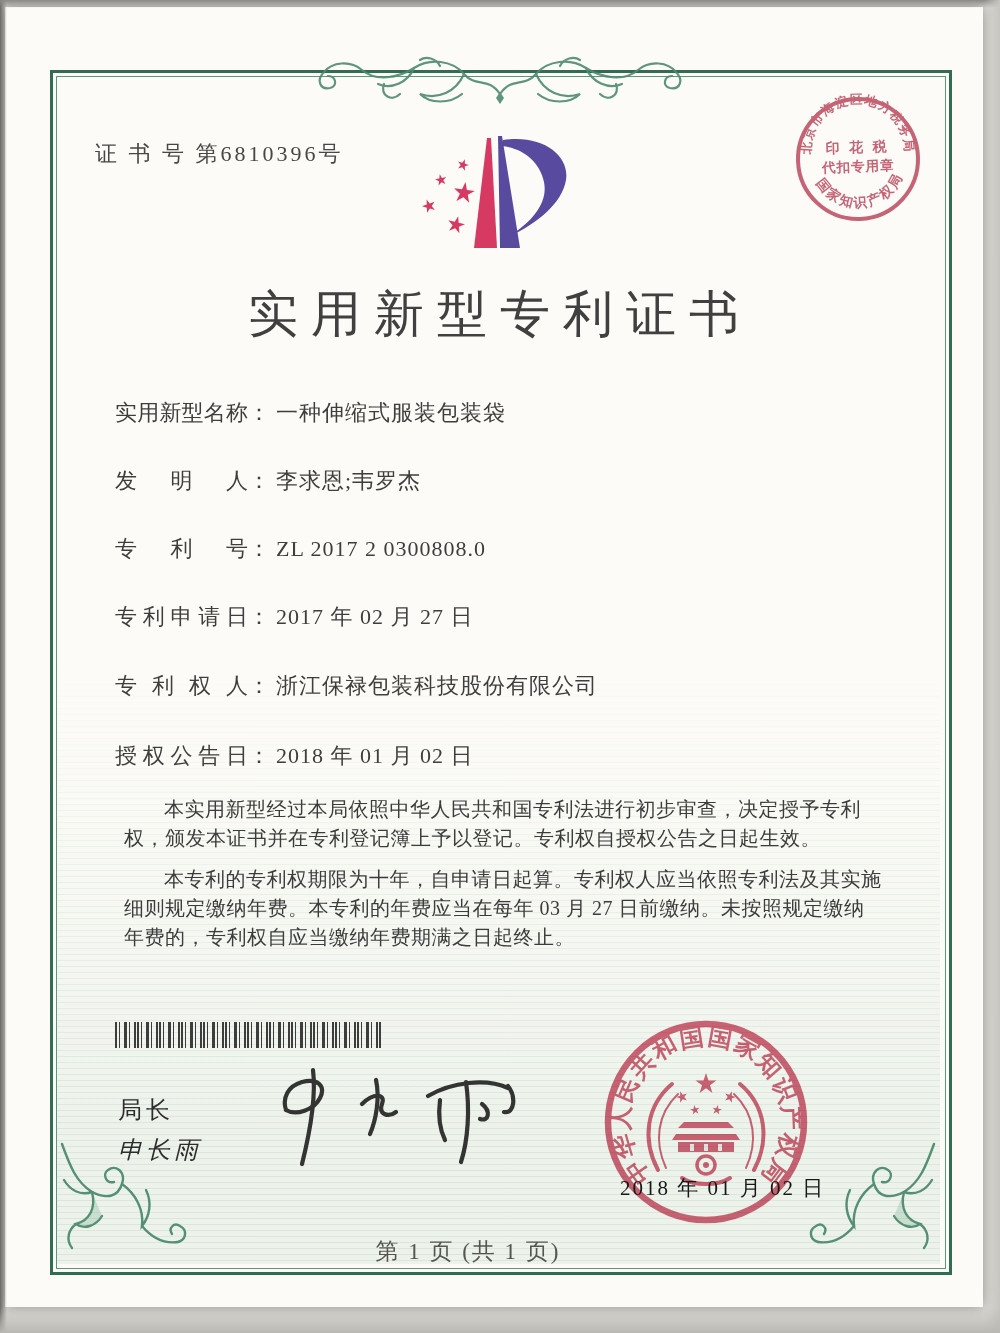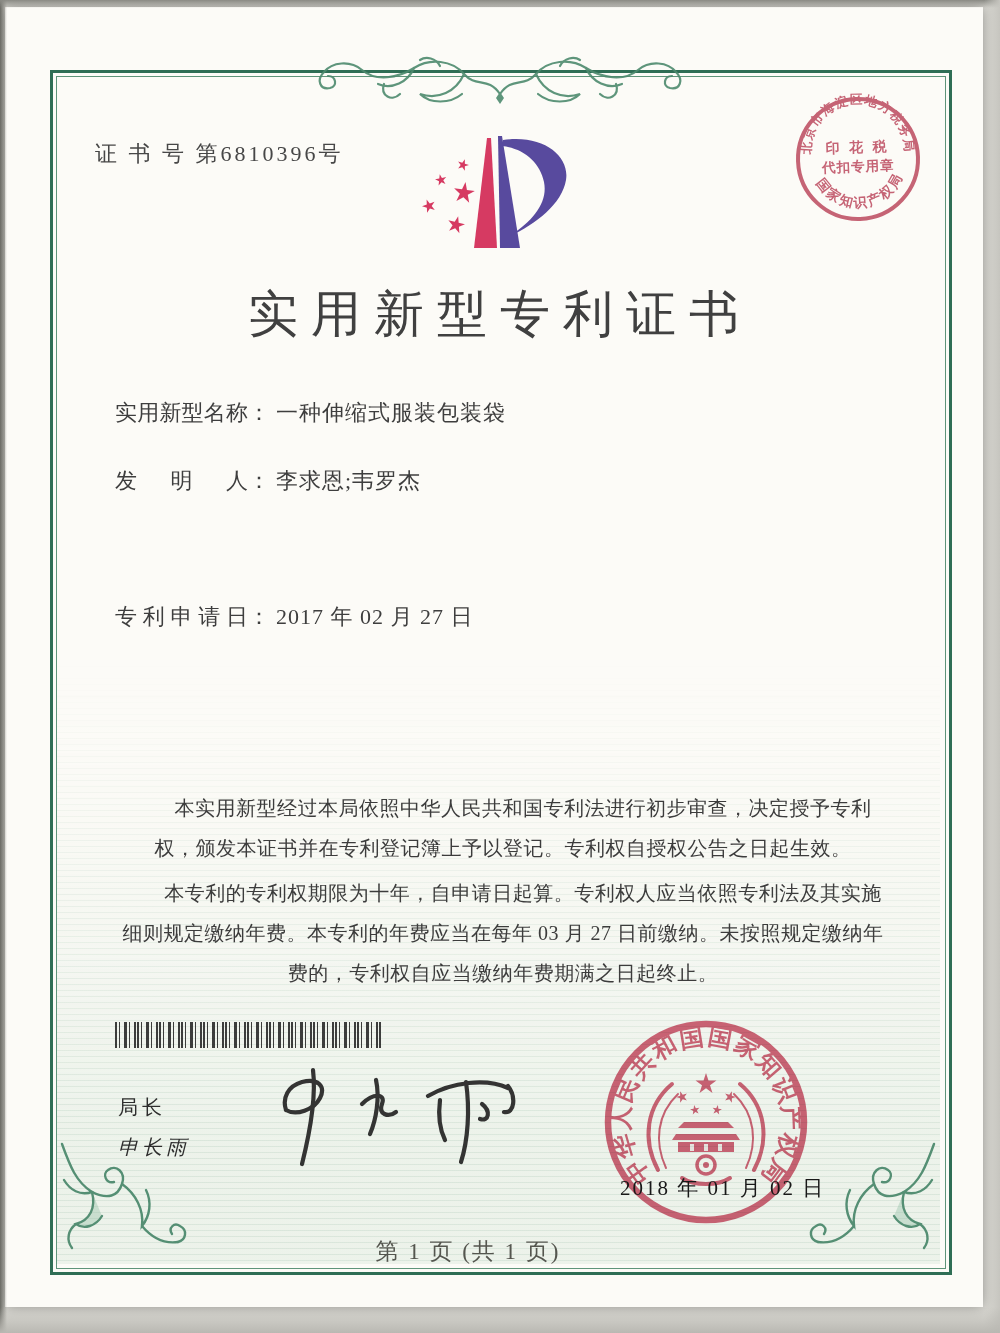--- a/index.html
+++ b/index.html
@@ -33,30 +33,30 @@
   #cert-number{left:95px;top:139px;font-size:22px;letter-spacing:3px;color:#474747;text-align:center;}
   #title{left:0;top:281px;width:1000px;text-align:center;font-size:50px;letter-spacing:13px;
          font-weight:500;color:#404040;}
 
   .field-row{position:absolute;left:115px;font-size:22px;white-space:nowrap;color:#3e3e3e;}
   .field-label{display:inline-block;width:133px;text-align:justify;text-align-last:justify;}
   .field-colon{display:inline-block;margin-right:6px;}
   .field-value{letter-spacing:1px;}
 
   #paragraphs{position:absolute;left:112px;top:783px;width:782px;color:#3c3c3c;}
-  #paragraphs p{margin:5px;font-size:20px;line-height:40px;text-indent:2em;letter-spacing:0.5px;text-align:center;}
+  #paragraphs p{margin:12px;font-size:20px;line-height:29px;text-indent:2em;letter-spacing:0.5px;}
 
   #barcode{position:absolute;left:115px;top:1022px;width:266px;height:26px;
      background:repeating-linear-gradient(90deg,
        #1d1d1d 0 2px,transparent 2px 4px,#1d1d1d 4px 5px,transparent 5px 9px,
        #1d1d1d 9px 12px,transparent 12px 14px,#1d1d1d 14px 15px,transparent 15px 19px,
        #1d1d1d 19px 21px,transparent 21px 22px);opacity:.85;}
 
   .signoff{position:absolute;left:118px;font-family:"Liberation Sans","DejaVu Sans",sans-serif;
-           font-size:20px;letter-spacing:4px;color:#2d2d2d;}
+           font-size:24px;letter-spacing:4px;color:#2d2d2d;}
   #signoff-title{top:1094px;}
   #signoff-name{top:1134px;font-style:italic;}
 
   #signature-svg{position:absolute;left:258px;top:1062px;}
   #logo-svg{position:absolute;left:408px;top:128px;}
   #tax-stamp-svg{position:absolute;left:785px;top:84px;opacity:.92;mix-blend-mode:multiply;}
   #issuing-seal-svg{position:absolute;left:594px;top:1010px;opacity:.9;mix-blend-mode:multiply;}
   #seal-date{left:620px;top:1174px;font-size:21px;letter-spacing:2px;color:#181818;z-index:6;}
   #footer-page{left:18px;top:1236px;width:900px;text-align:center;font-size:23px;
                letter-spacing:2px;color:#55564f;}
@@ -155,22 +155,31 @@
   </svg>
 
   <div class="txt" id="title">实用新型专利证书</div>
 
   <div class="field-row" style="top:466px">
     <span class="field-label">发明人</span><span class="field-colon">：</span><span class="field-value">李求恩;韦罗杰</span>
   </div>
   <div class="field-row" style="top:398px">
     <span class="field-label">实用新型名称</span><span class="field-colon">：</span><span class="field-value">一种伸缩式服装包装袋</span>
   </div>
+  <div class="field-row" style="top:534px">
+    <span class="field-label">专利号</span><span class="field-colon">：</span><span class="field-value">ZL 2017 2 0300808.0</span>
+  </div>
   <div class="field-row" style="top:602px">
     <span class="field-label">专利申请日</span><span class="field-colon">：</span><span class="field-value">2017 年 02 月 27 日</span>
+  </div>
+  <div class="field-row" style="top:671px">
+    <span class="field-label">专利权人</span><span class="field-colon">：</span><span class="field-value">浙江保禄包装科技股份有限公司</span>
+  </div>
+  <div class="field-row" style="top:741px">
+    <span class="field-label">授权公告日</span><span class="field-colon">：</span><span class="field-value">2018 年 01 月 02 日</span>
   </div>
 
   <div id="paragraphs">
     <p>本实用新型经过本局依照中华人民共和国专利法进行初步审查，决定授予专利权，颁发本证书并在专利登记簿上予以登记。专利权自授权公告之日起生效。</p>
     <p>本专利的专利权期限为十年，自申请日起算。专利权人应当依照专利法及其实施细则规定缴纳年费。本专利的年费应当在每年 03 月 27 日前缴纳。未按照规定缴纳年费的，专利权自应当缴纳年费期满之日起终止。</p>
   </div>
 
   <div id="barcode"></div>
 
   <div class="signoff" id="signoff-title">局长</div>

